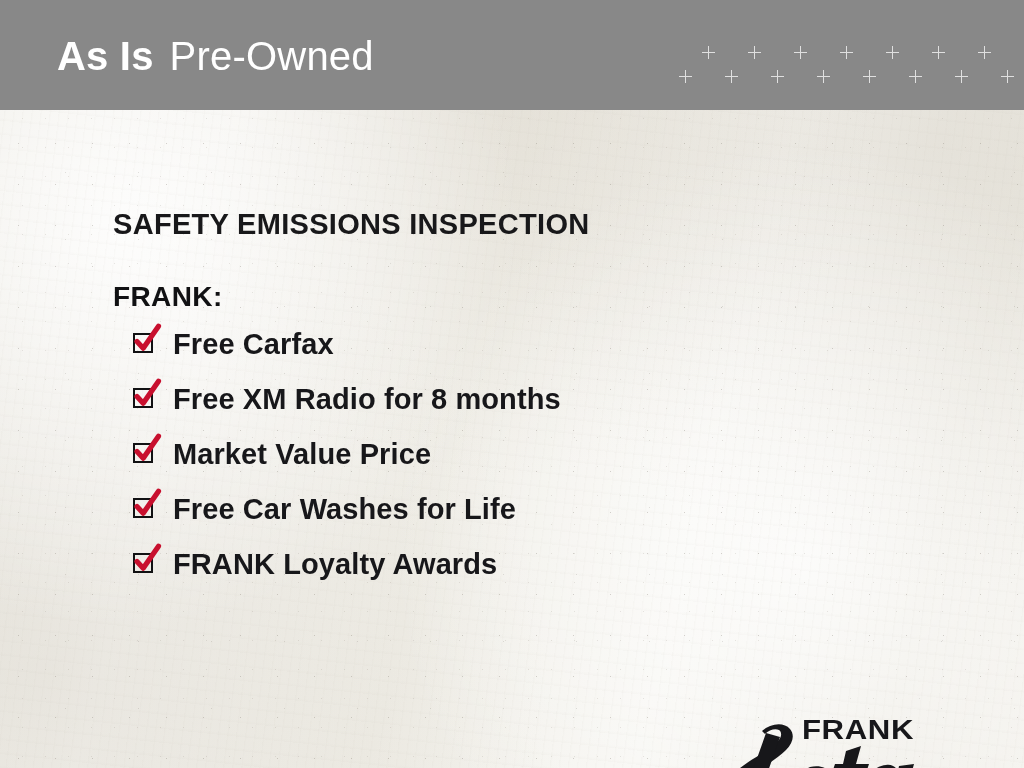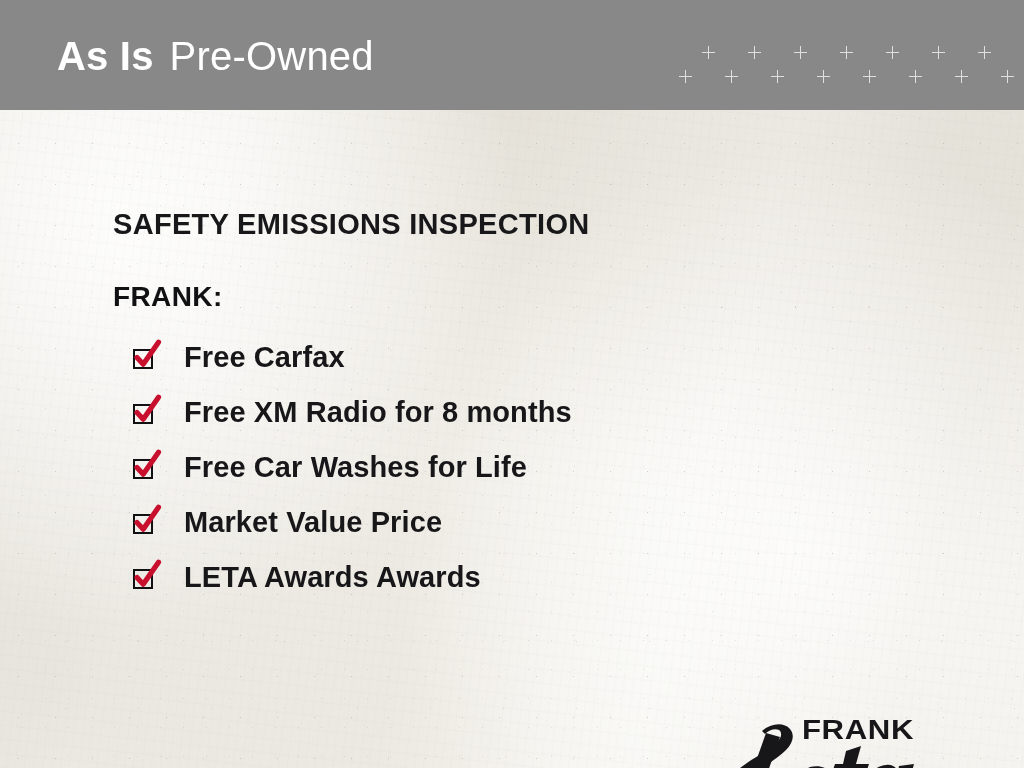--- a/index.html
+++ b/index.html
@@ -116,22 +116,21 @@
   #benefits-list {
     position: absolute;
     left: 133px;
     top: 225px;
     width: 700px;
   }
   .benefit-item {
     position: relative;
     height: 55px;
     display: flex;
-    align-items: center;
-    gap: 11px;
+    align-items: flex-start;
   }
   .checkbox-checked {
     position: relative;
     width: 24px;
     height: 24px;
     flex: 0 0 24px;
   }
   .checkbox-checked .cb-box {
     position: absolute;
     left: 0; top: 3px;
@@ -230,39 +229,39 @@
           </span>
           <span class="benefit-label">Free XM Radio for 8 months</span>
         </div>
         <div class="benefit-item">
           <span class="checkbox-checked">
             <span class="cb-box"></span>
             <svg class="cb-tick" viewBox="0 0 32 32">
               <path d="M6 18.5 L12.2 25.2 L27.5 3.2" stroke="#c8102e" stroke-width="5.2" stroke-linecap="round" stroke-linejoin="round" fill="none"></path>
             </svg>
           </span>
+          <span class="benefit-label">Market Value Price</span>
+        </div>
+        <div class="benefit-item">
+          <span class="checkbox-checked">
+            <span class="cb-box"></span>
+            <svg class="cb-tick" viewBox="0 0 32 32">
+              <path d="M6 18.5 L12.2 25.2 L27.5 3.2" stroke="#c8102e" stroke-width="5.2" stroke-linecap="round" stroke-linejoin="round" fill="none"></path>
+            </svg>
+          </span>
           <span class="benefit-label">Free Car Washes for Life</span>
         </div>
         <div class="benefit-item">
           <span class="checkbox-checked">
             <span class="cb-box"></span>
             <svg class="cb-tick" viewBox="0 0 32 32">
               <path d="M6 18.5 L12.2 25.2 L27.5 3.2" stroke="#c8102e" stroke-width="5.2" stroke-linecap="round" stroke-linejoin="round" fill="none"></path>
             </svg>
           </span>
-          <span class="benefit-label">Market Value Price</span>
-        </div>
-        <div class="benefit-item">
-          <span class="checkbox-checked">
-            <span class="cb-box"></span>
-            <svg class="cb-tick" viewBox="0 0 32 32">
-              <path d="M6 18.5 L12.2 25.2 L27.5 3.2" stroke="#c8102e" stroke-width="5.2" stroke-linecap="round" stroke-linejoin="round" fill="none"></path>
-            </svg>
-          </span>
-          <span class="benefit-label">LETA Awards Awards</span>
+          <span class="benefit-label">FRANK Loyalty Awards</span>
         </div>
       </div>
 
     <div id="brand-logo">
       <svg width="215" height="116" viewBox="0 0 215 116" xmlns="http://www.w3.org/2000/svg">
 
         <g fill="#17171a">
 
           <path d="M56 22c9-8 22-9 28-2 5 6 3 14-4 21-6 6-15 12-24 18-8 5-15 10-19 15-5 6-5 12 1 15 6 3 14 1 20-3l3 6c-10 6-24 8-33 2-9-5-10-17-3-26 6-8 17-15 27-21 8-5 16-10 20-15 4-4 4-9 1-11-4-2-10 0-14 4z"></path>
           <path d="M60 24l14 4-22 63c-2 6 0 10 6 10 5 0 11-3 16-8l4 5c-8 8-19 13-29 12-11-1-16-9-12-21z"></path>

